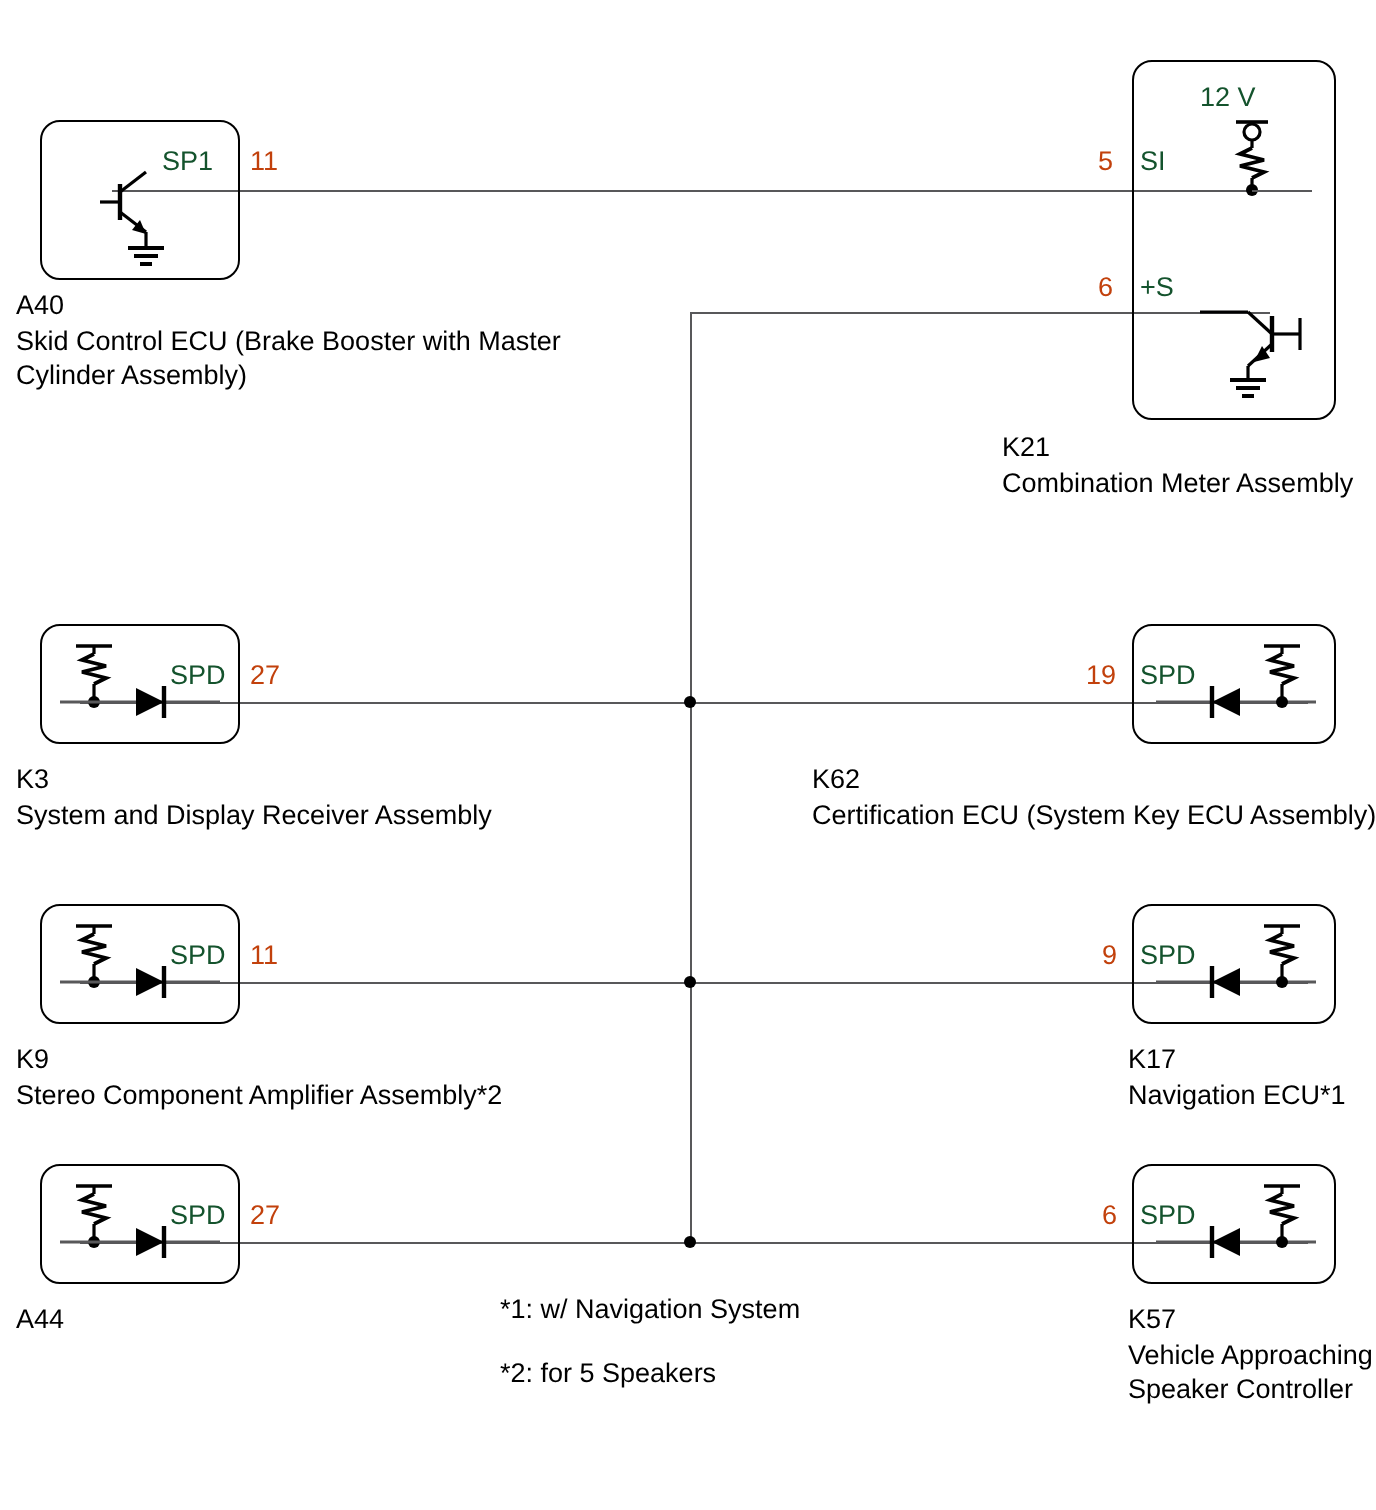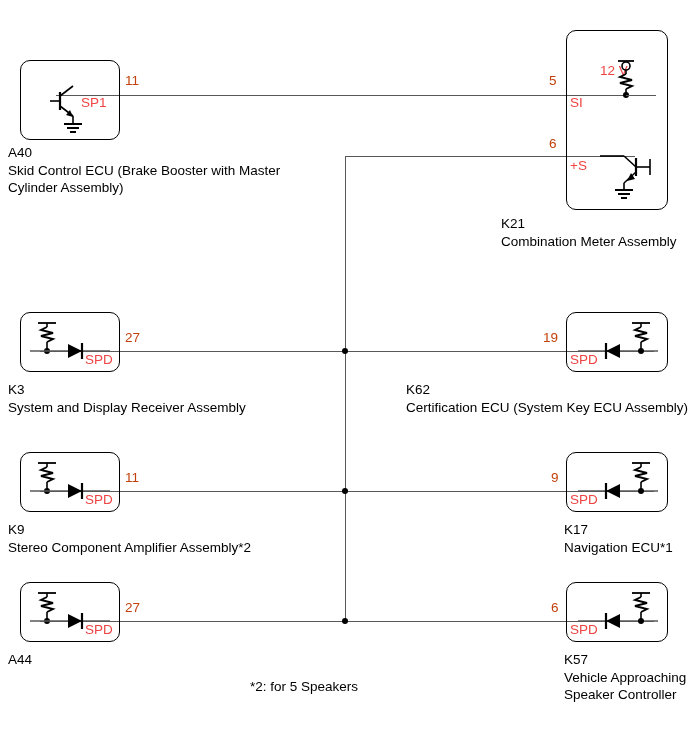--- a/index.html
+++ b/index.html
@@ -39,22 +39,21 @@
     width:6px;height:6px;
     background:#000000;
     border-radius:50%;
   }
   
   .lbl{
     position:absolute;
     font-size:13.5px;
     line-height:16.5px;
     white-space:pre;
-    color:#ef4444;
-    margin-top:22px;
+    color:#14532d;
   }
   .pin{
     position:absolute;
     font-size:13.5px;
     line-height:14px;
     color:#c2410c;
     white-space:pre;
   }
   .cap{
     position:absolute;
@@ -280,15 +279,16 @@
     <circle cx="63" cy="31" r="3" fill="#000"></circle>
   </svg>
 
   <div class="lbl" style="left:570px; top:600px;">SPD</div>
   <div class="pin" style="left:551px; top:601px;">6</div>
 
   <div class="cap" style="left:564px; top:652px;">K57</div>
   <div class="cap" style="left:564px; top:670px;">Vehicle Approaching
 Speaker Controller</div>
 
+  <div class="note" style="left:250px; top:647px;">*1: w/ Navigation System</div>
   <div class="note" style="left:250px; top:679px;">*2: for 5 Speakers</div>
 
 </div>
 
 </body></html>

